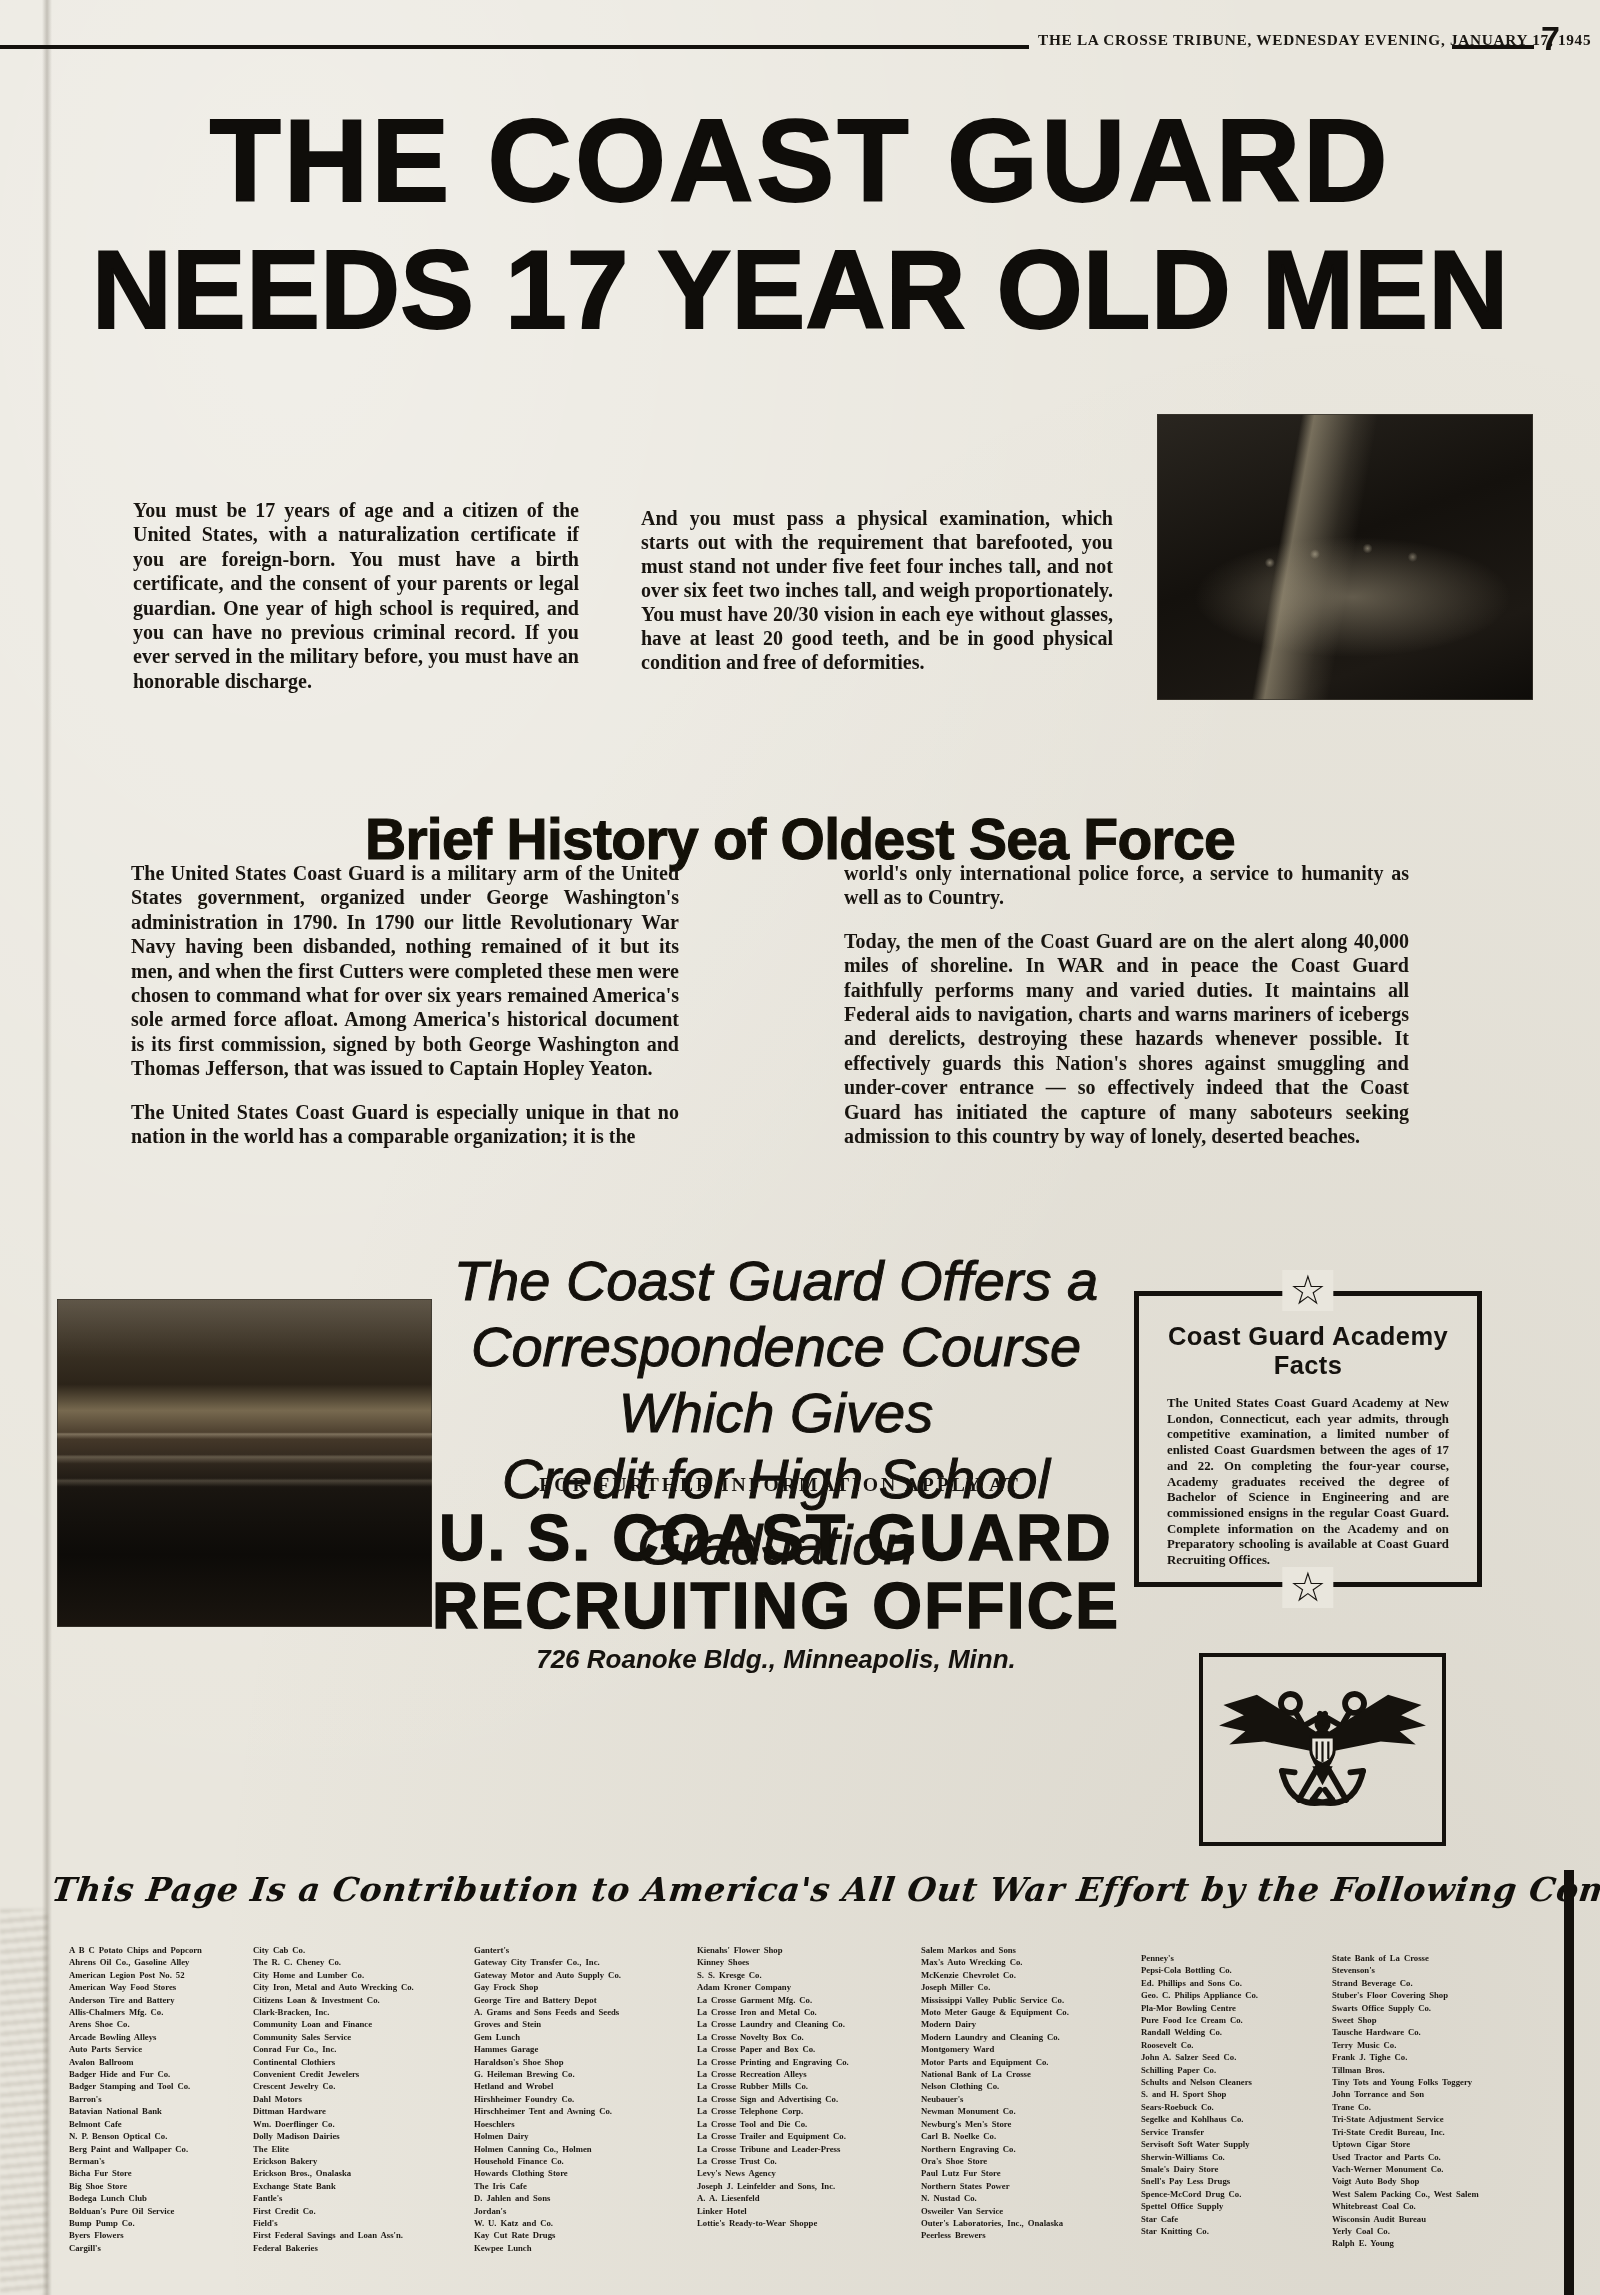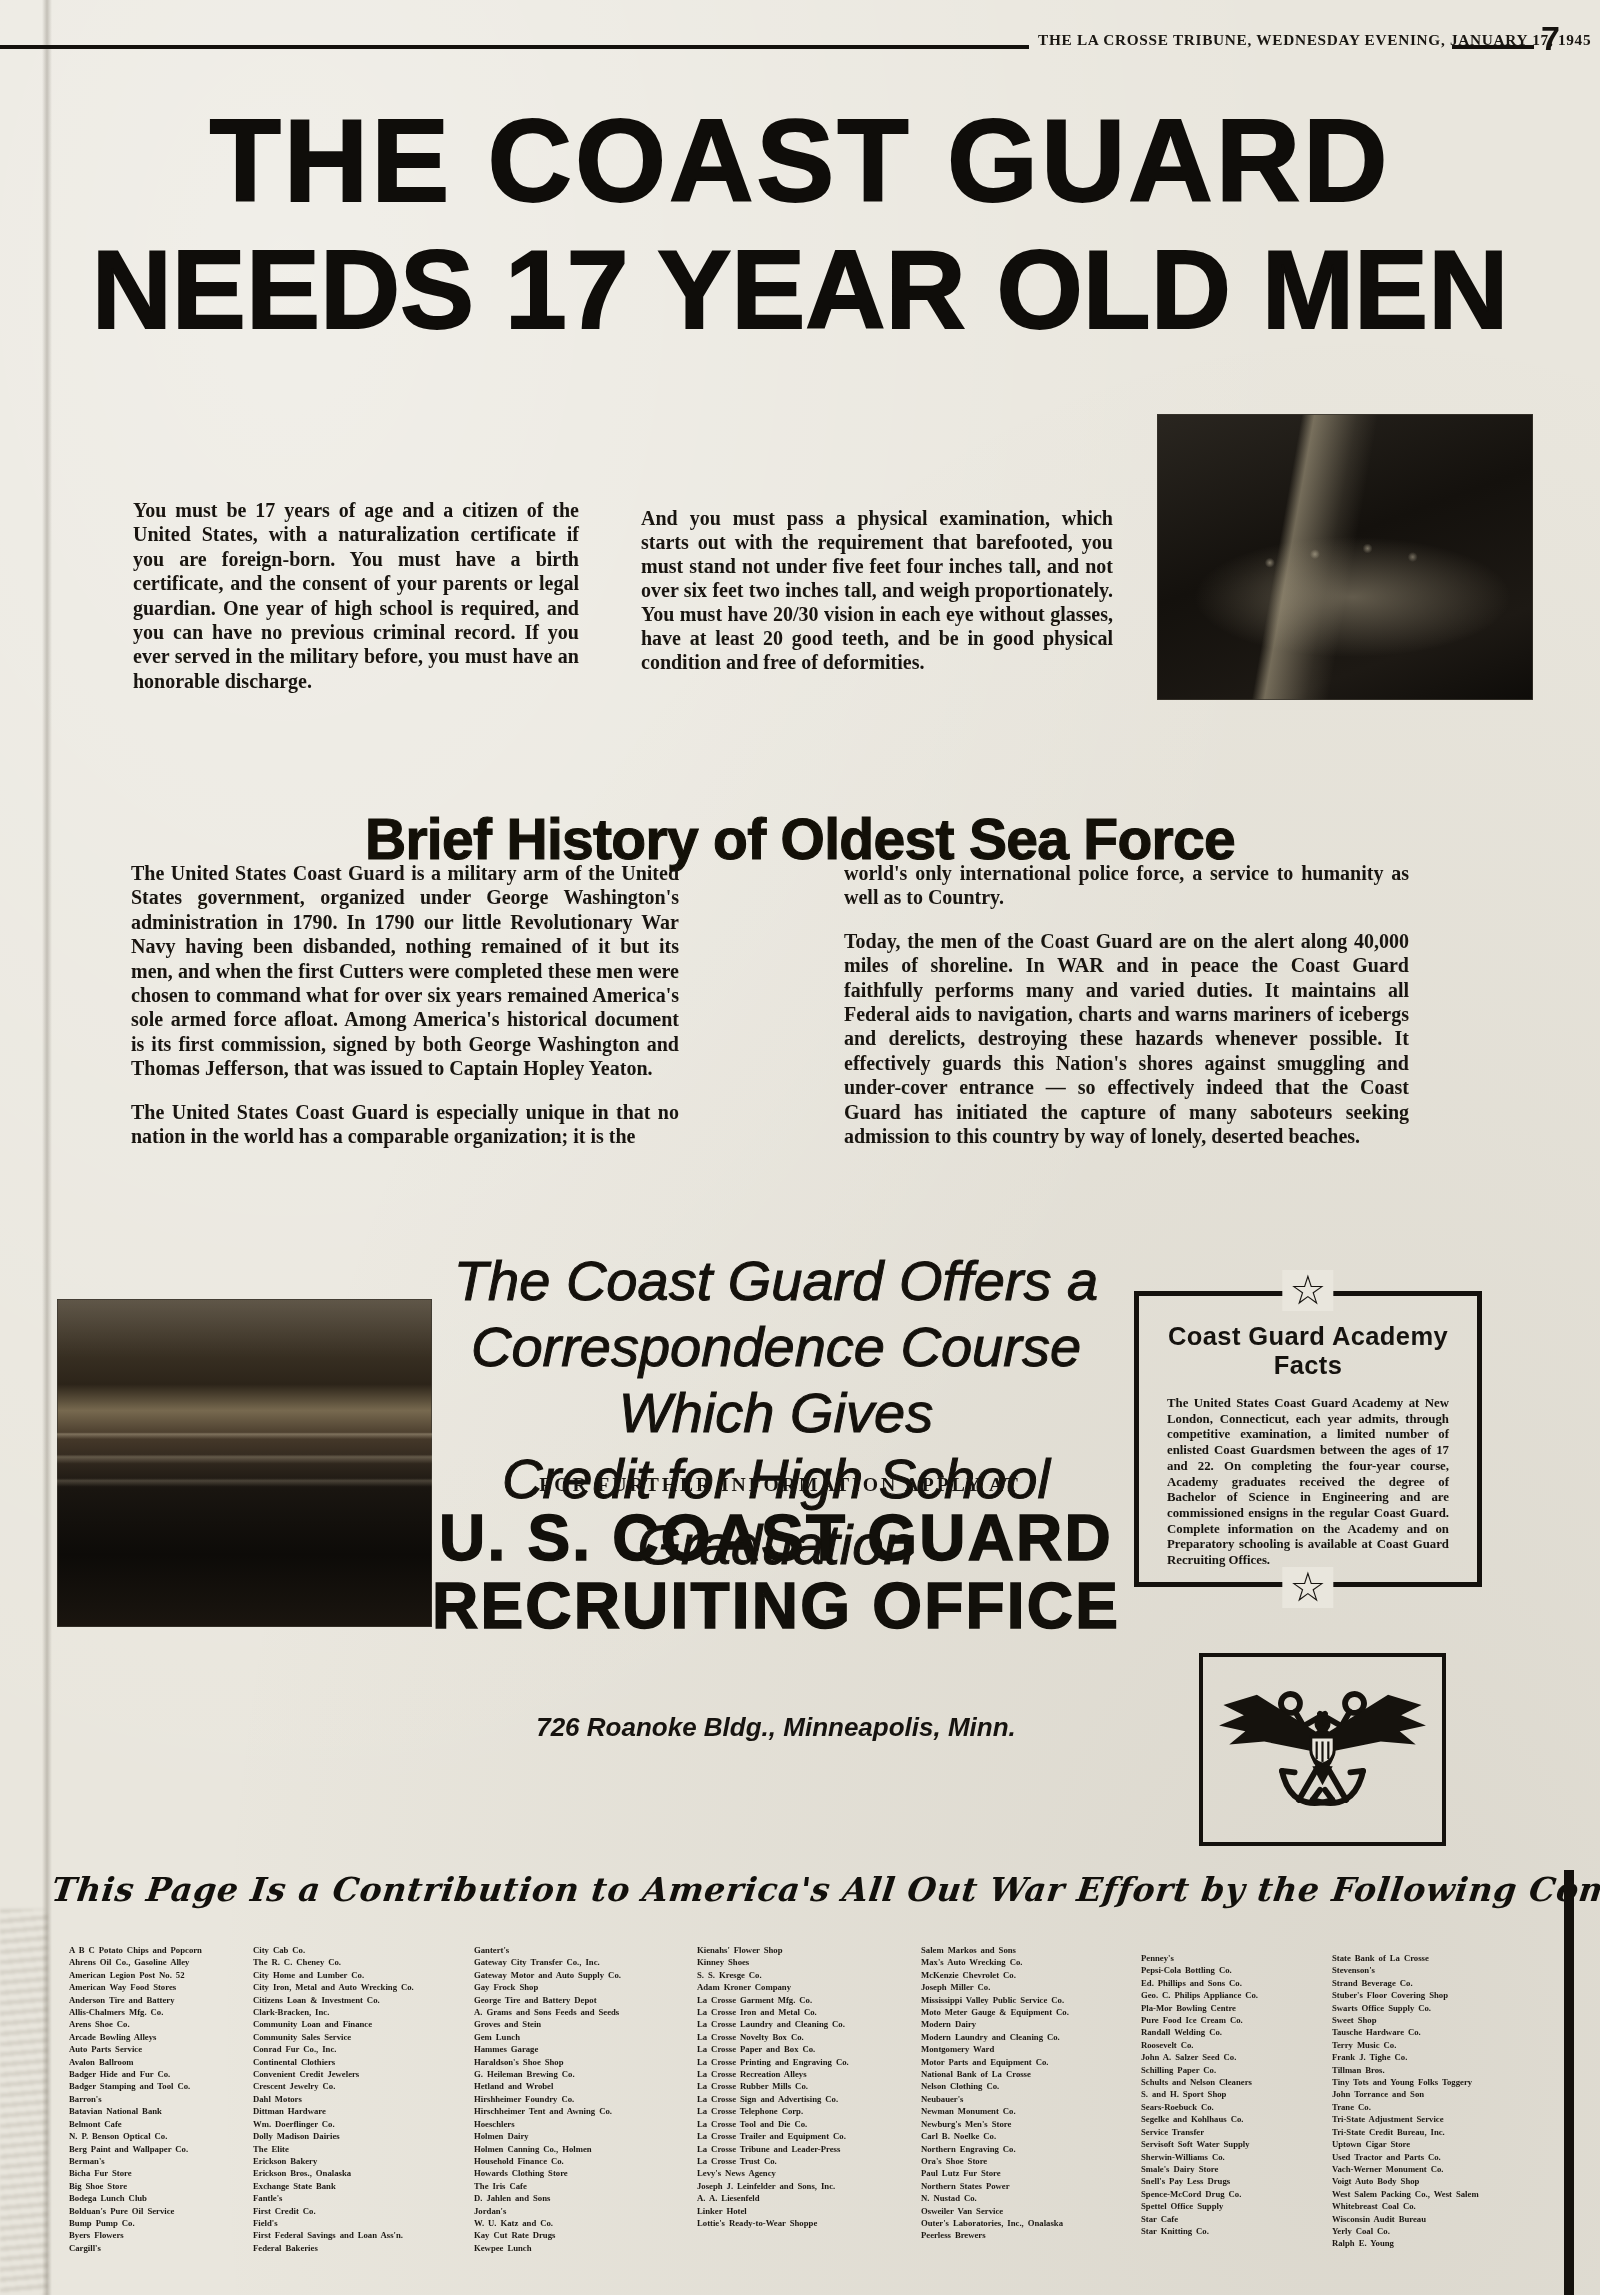--- a/index.html
+++ b/index.html
@@ -112,21 +112,21 @@
 
   <div class="abs photo photo-sea" style="left:57px;top:1299px;width:375px;height:328px;"></div>
   <div class="abs offer-head" style="left:430px;top:1248px;width:692px;">
     <div>The Coast Guard Offers a</div>
     <div>Correspondence Course Which Gives</div>
     <div>Credit for High School Graduation</div>
   </div>
   <div class="abs apply" style="left:452px;top:1473px;width:656px;">FOR FURTHER INFORMATION APPLY AT</div>
   <div class="abs office" style="left:408px;top:1506px;width:736px;">U. S. COAST GUARD</div>
   <div class="abs office" style="left:408px;top:1574px;width:736px;">RECRUITING OFFICE</div>
-  <div class="abs address" style="left:408px;top:1712px;width:736px;">726 Roanoke Bldg., Minneapolis, Minn.</div>
+  <div class="abs address" style="left:408px;top:1644px;width:736px;">726 Roanoke Bldg., Minneapolis, Minn.</div>
 
   <div class="abs academy" style="left:1134px;top:1291px;width:338px;height:286px;">
     <span class="star star-top">☆</span>
     <span class="star star-bottom">☆</span>
     <div class="academy-title">Coast Guard Academy Facts</div>
     <div class="academy-body">The United States Coast Guard Academy at New London, Connecticut, each year admits, through competitive examination, a limited number of enlisted Coast Guardsmen between the ages of 17 and 22. On completing the four-year course, Academy graduates received the degree of Bachelor of Science in Engineering and are commissioned ensigns in the regular Coast Guard. Complete information on the Academy and on Preparatory schooling is available at Coast Guard Recruiting Offices.</div>
   </div>
 
   <div class="abs emblem-box" style="left:1199px;top:1653px;width:239px;height:185px;">
     <svg width="239" height="185" viewBox="0 0 328 254">

